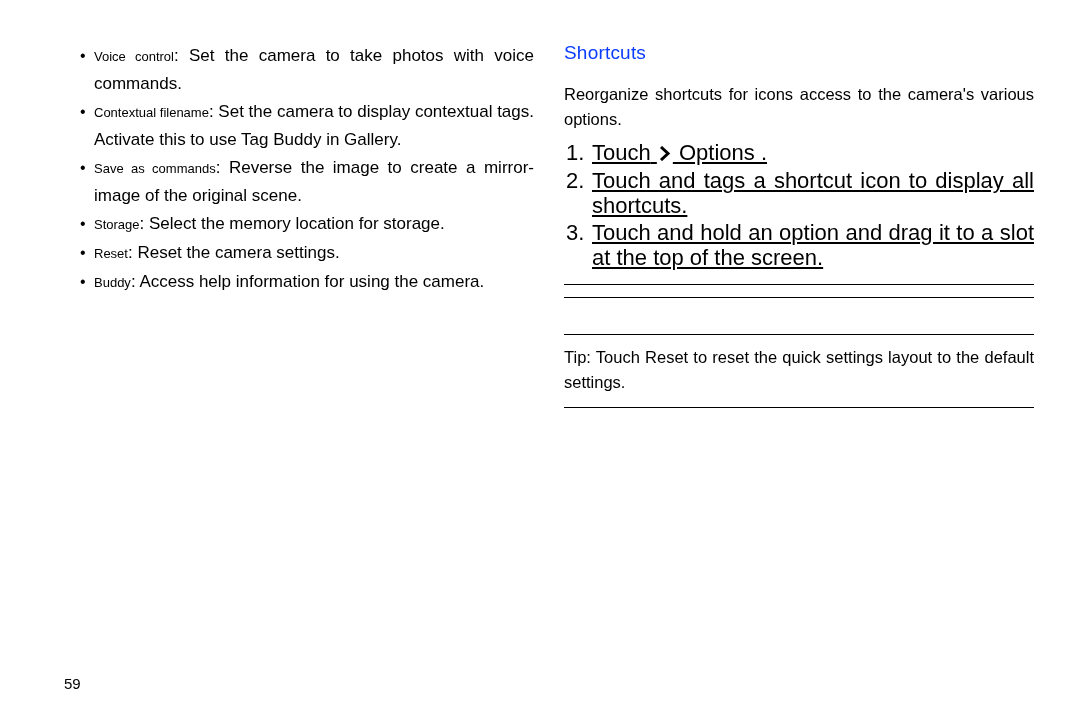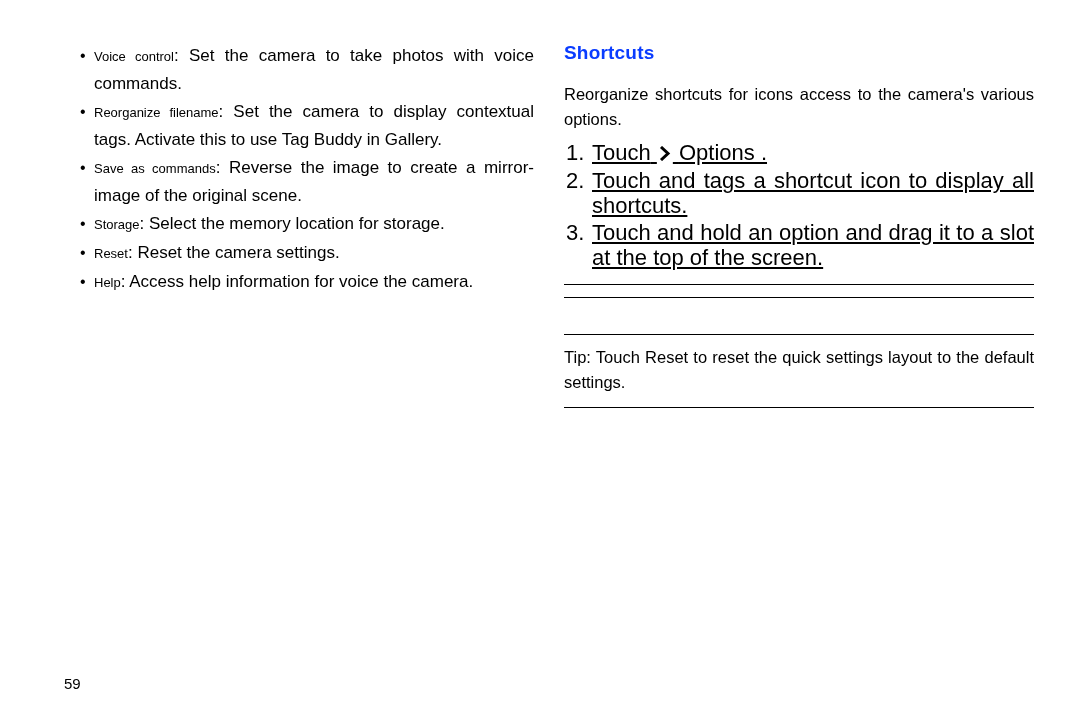--- a/index.html
+++ b/index.html
@@ -36,21 +36,21 @@
     top: 0;
     font-size: 16px;
   }
   .term {
     font-size: 13px;
     letter-spacing: 0;
     margin-top: 24px;
   }
   .heading {
     color: #0a3cff;
-    font-weight: 700;
+    font-weight: 400;
     font-size: 19px;
     margin-bottom: 18px;
     letter-spacing: 0.2px;
   }
   .para {
     font-size: 16.5px;
     line-height: 25px;
     margin-bottom: 8px;
     text-align: justify;
   }
@@ -101,33 +101,33 @@
 </style>
 </head>
 <body>
 
 <div class="col left">
   <ul class="bullet-list">
     <li>
       <span class="term">Voice control</span><span>: Set the camera to take photos with voice commands.</span>
     </li>
     <li>
-      <span class="term">Reorganize filename</span><span>: Set the camera to display contextual tags. Activate this to use Tag Buddy in Gallery.</span>
+      <span class="term">Contextual filename</span><span>: Set the camera to display contextual tags. Activate this to use Tag Buddy in Gallery.</span>
     </li>
     <li>
       <span class="term">Save as commands</span><span>: Reverse the image to create a mirror-image of the original scene.</span>
     </li>
     <li>
       <span class="term">Storage</span><span>: Select the memory location for storage.</span>
     </li>
     <li>
       <span class="term">Reset</span><span>: Reset the camera settings.</span>
     </li>
     <li>
-      <span class="term">Help</span><span>: Access help information for voice the camera.</span>
+      <span class="term">Buddy</span><span>: Access help information for using the camera.</span>
     </li>
   </ul>
 </div>
 
 <div class="col right">
   <h2 class="heading">Shortcuts</h2>
   <p class="para">Reorganize shortcuts for icons access to the camera's various options.</p>
 
   <ol class="ordered">
     <li>

